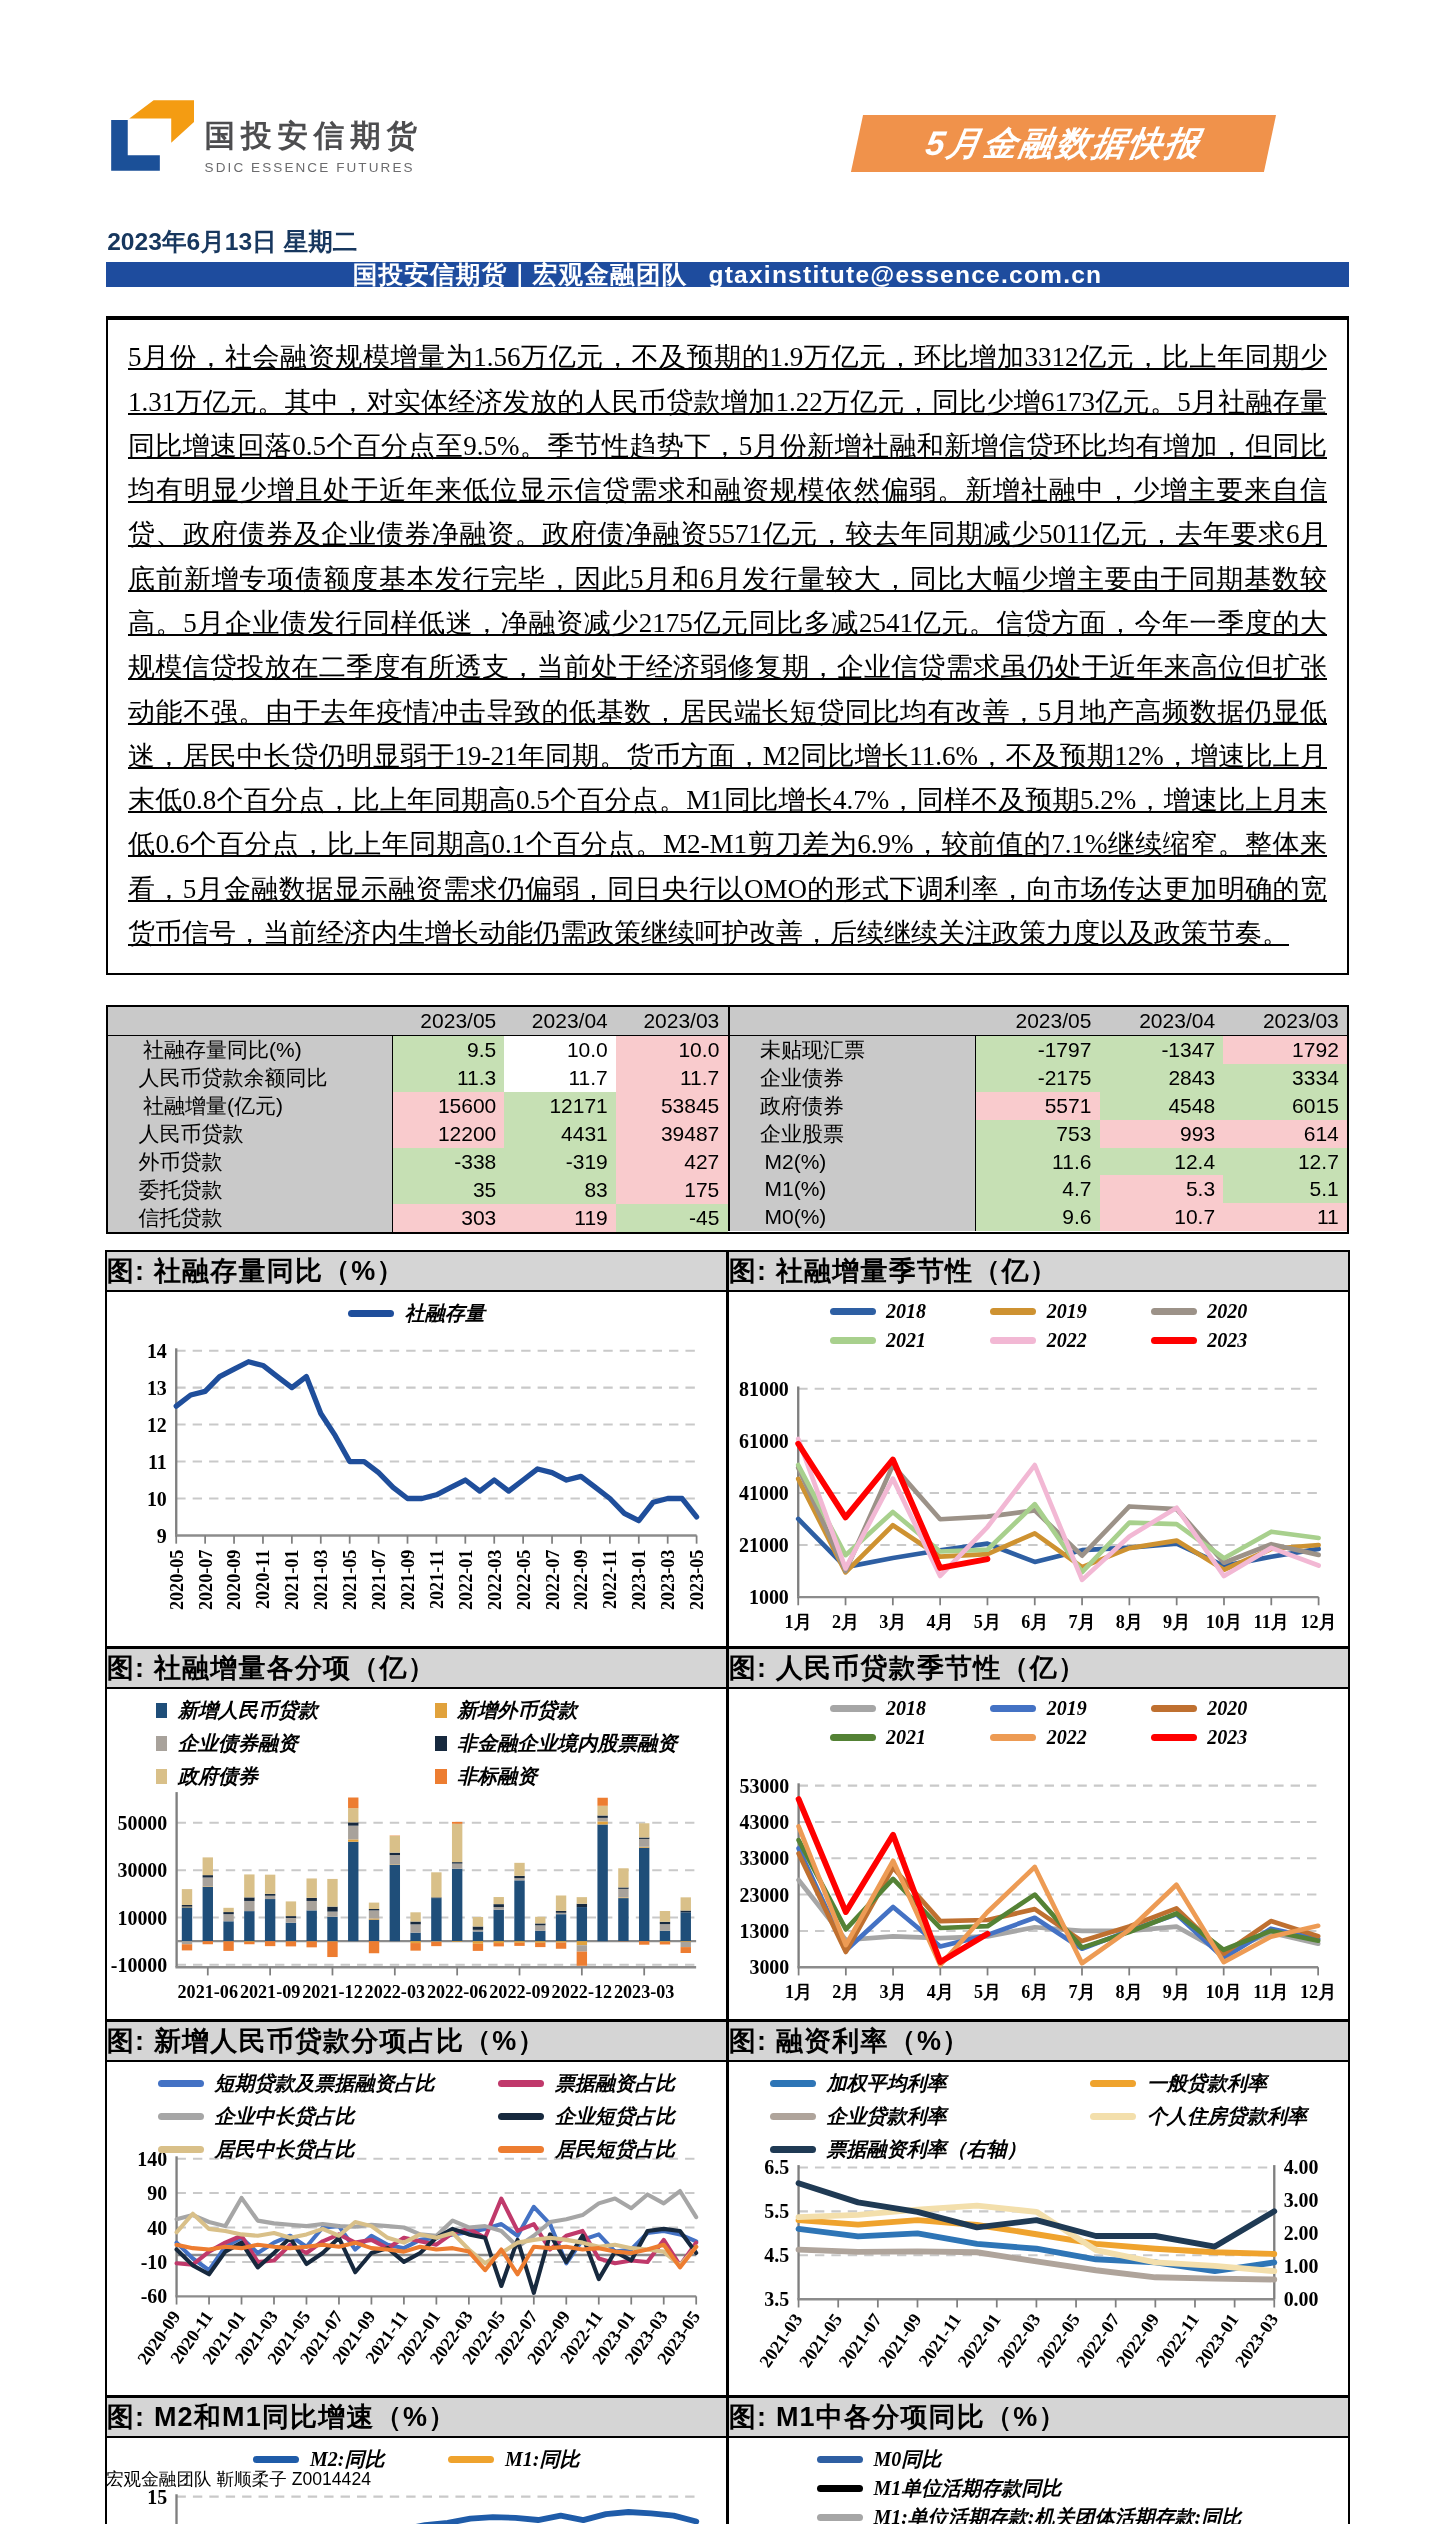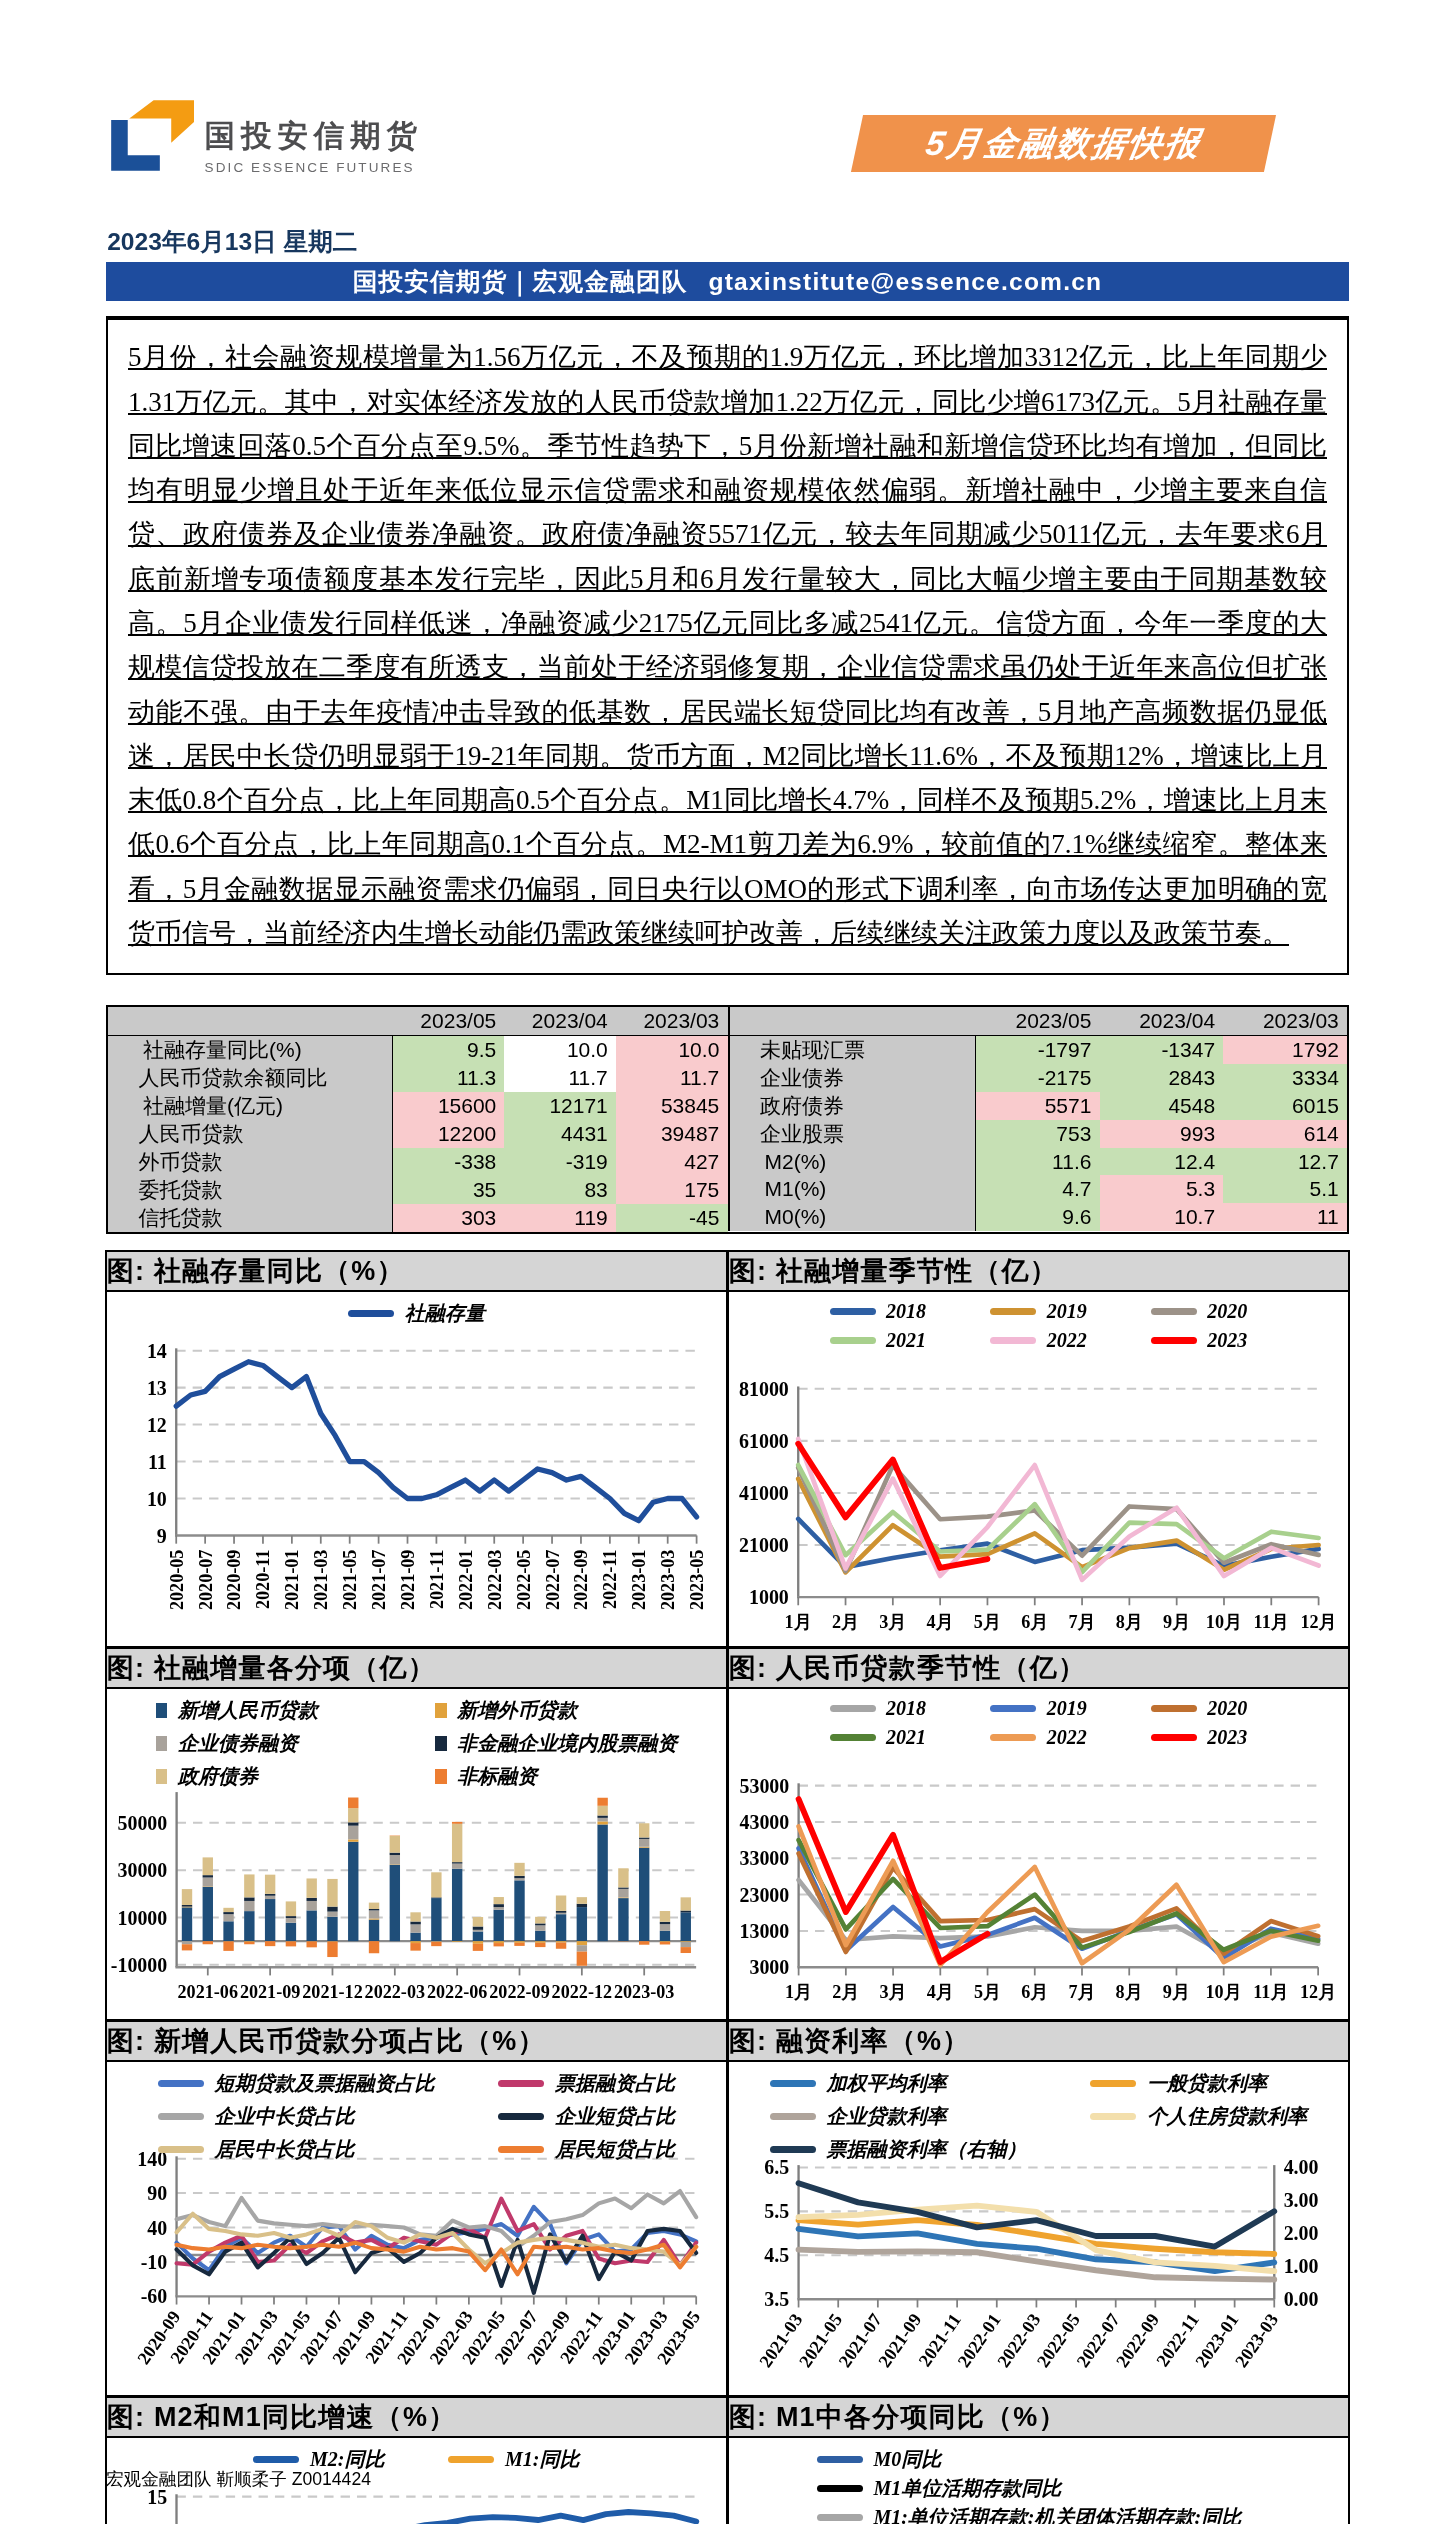--- a/index.html
+++ b/index.html
@@ -11,21 +11,21 @@
   .hdr{position:relative;height:308px;}
   .logo{position:absolute;left:0px;top:93px;display:flex;align-items:flex-end;}
   .logo svg{display:block;}
   .logo-txt{margin-left:10.6px;margin-top:16.4px;}
   .logo-zh{font-size:30.5px;color:#4d4d4f;letter-spacing:5.9px;font-weight:600;}
   .logo-en{font-size:13.5px;color:#6b6b6d;letter-spacing:2.1px;margin-top:3.5px;}
   .obanner{position:absolute;right:79px;top:115px;width:413px;height:57px;background:#F0924B;
            transform:skewX(-12deg);display:flex;align-items:center;justify-content:center;}
   .obanner span{transform:skewX(3deg);color:#fff;font-weight:bold;font-size:34px;letter-spacing:2.3px;font-style:italic;}
   .dateline{position:absolute;left:1.2px;top:225px;font-size:24.6px;font-weight:bold;color:#17375E;}
-  .bluebar{position:absolute;left:0;top:262px;width:1243px;height:39px;background:#1E4C9E;
+  .bluebar{position:absolute;left:0;top:262px;width:1243px;height:25px;background:#1E4C9E;
            display:flex;align-items:center;justify-content:center;gap:21px;}
   .bluebar span{color:#fff;font-weight:bold;font-size:24.6px;letter-spacing:1.2px;}
 
   
   .sumbox{border:2.9px solid #000;border-top-width:4.1px;padding:15.2px 20px 17.6px 20px;margin-top:8.2px;}
   .sumbox p{margin:0;font-size:27px;line-height:1.64;text-align:justify;font-family:"Liberation Serif",serif;text-decoration:underline;}
 
   
   .dtable{display:flex;border:2.3px solid #000;margin-top:30.5px;}
   .half{width:50%;border-collapse:collapse;}

